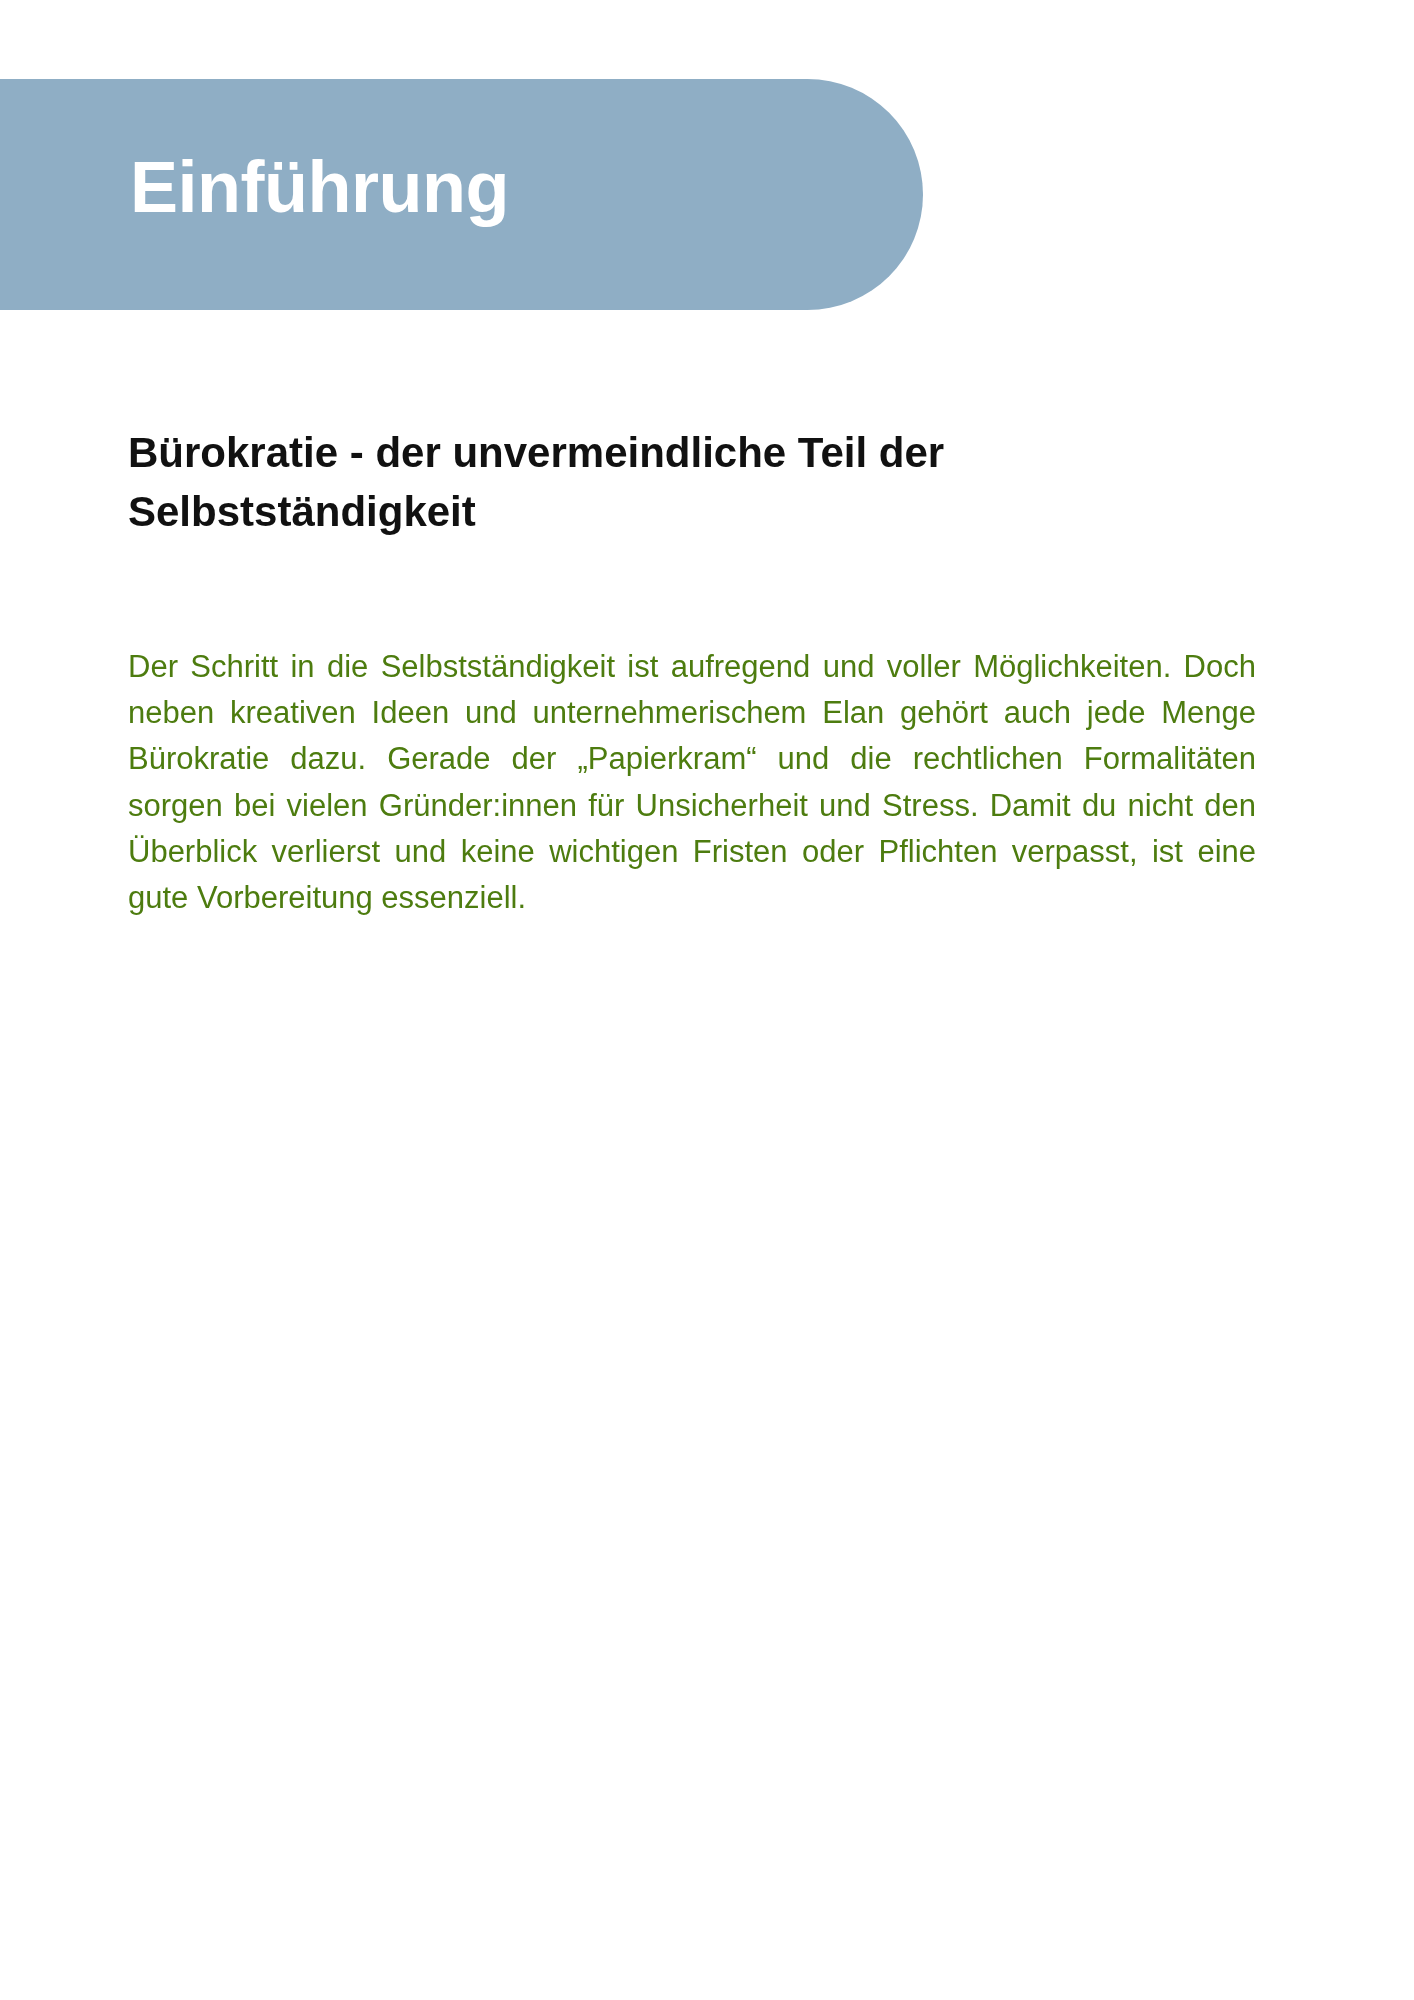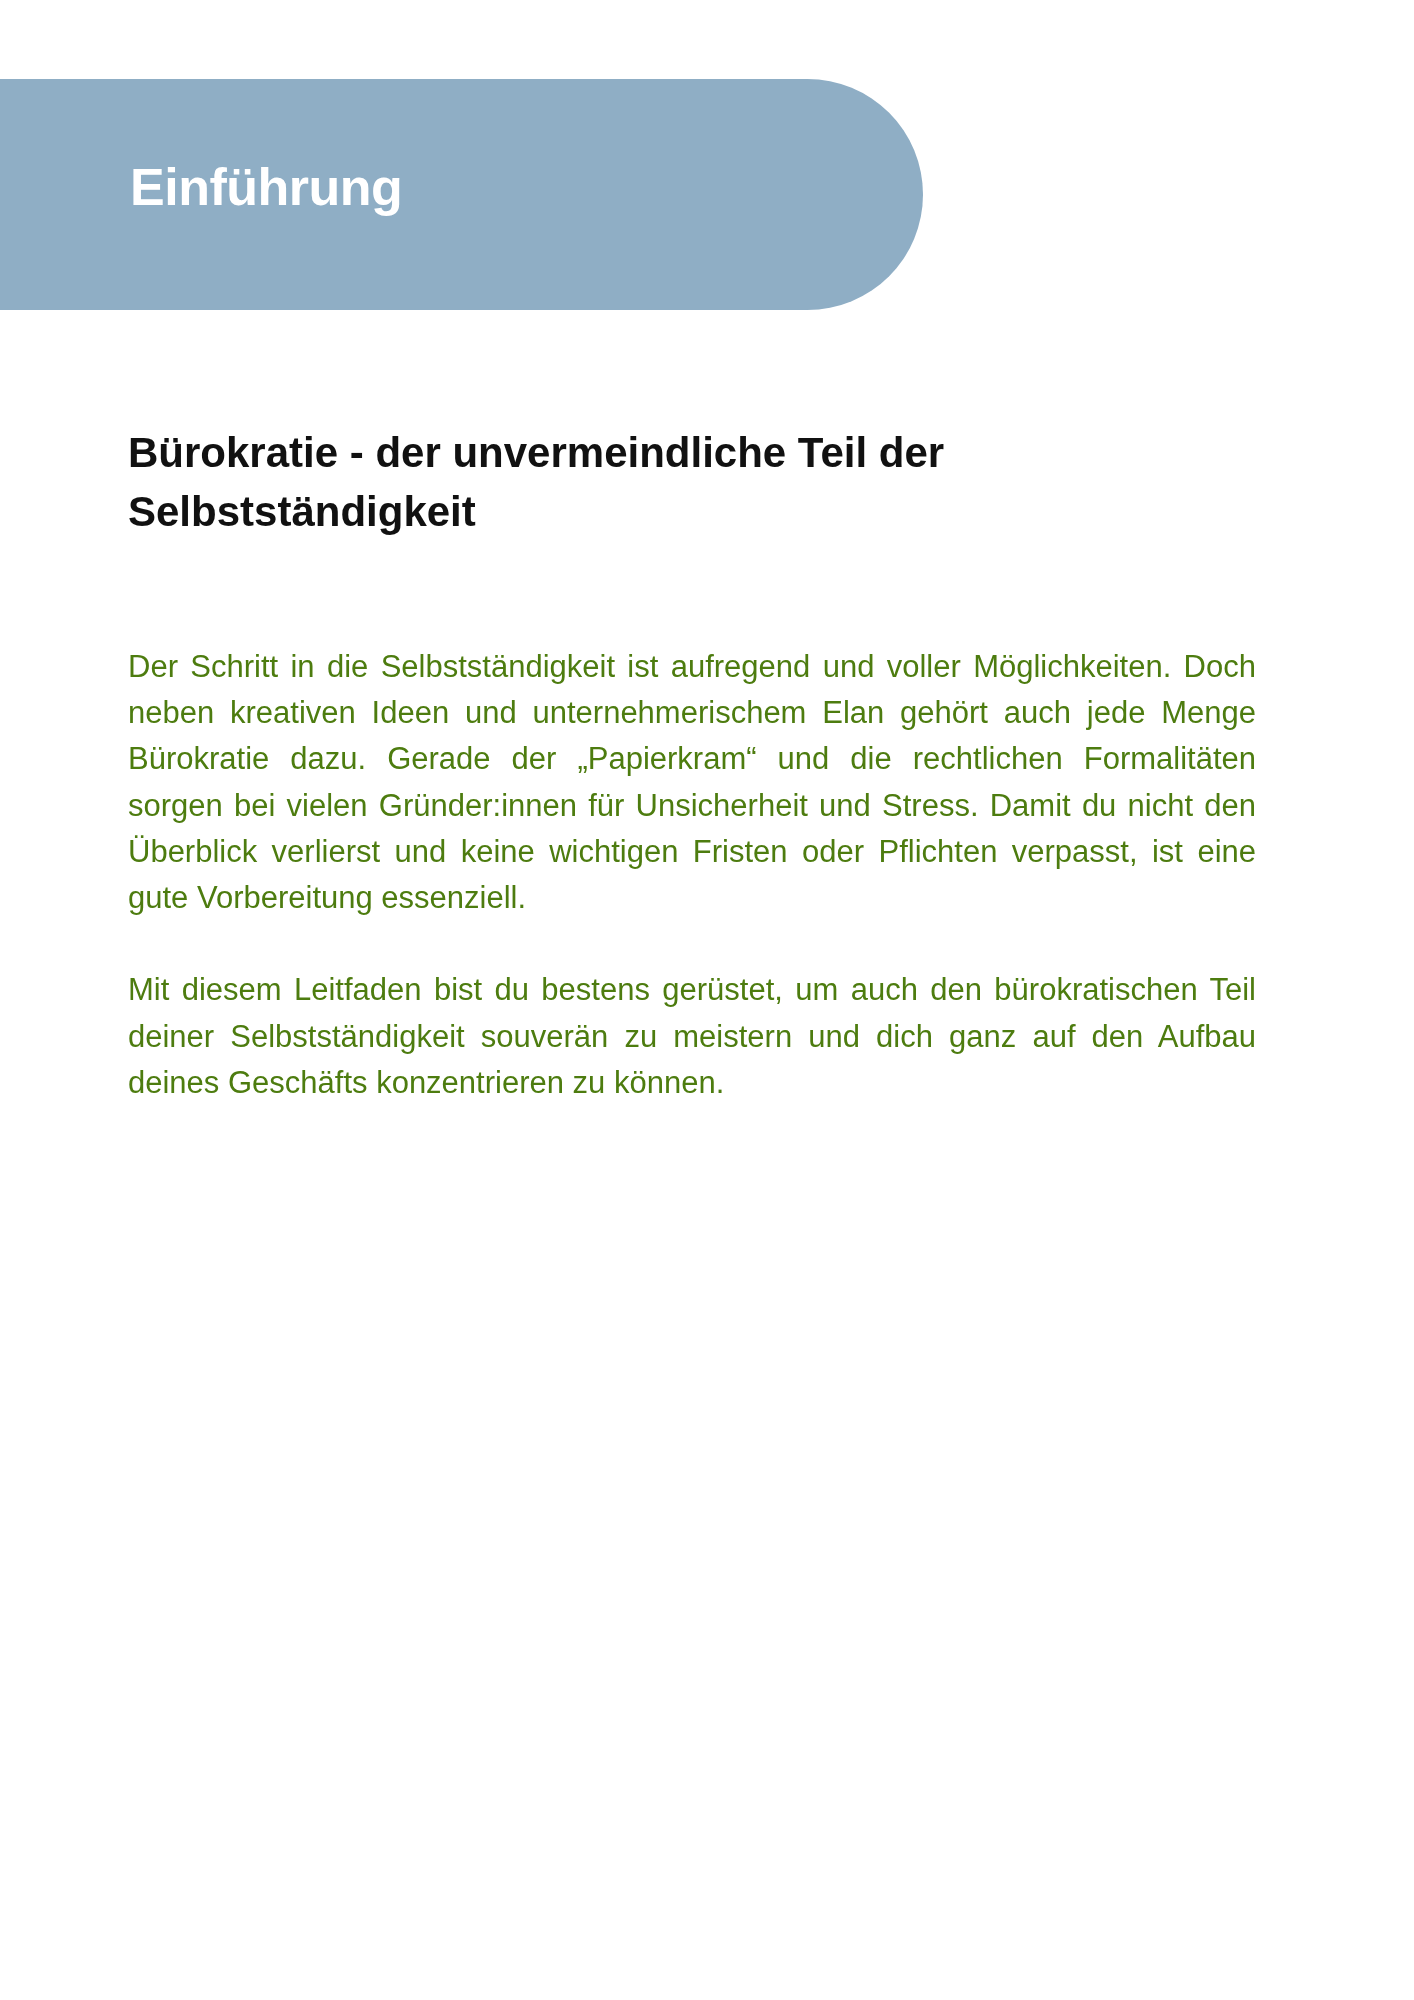--- a/index.html
+++ b/index.html
@@ -22,21 +22,21 @@
     width: 923px;
     height: 231px;
     background: #8FAEC5;
     border-radius: 0 116px 116px 0 / 0 116px 116px 0;
   }
   .banner-title {
     position: absolute;
     left: 130px;
     top: 149px;
     margin: 0;
-    font-size: 52px;
+    font-size: 72px;
     line-height: 76px;
     font-weight: bold;
     color: #ffffff;
     white-space: nowrap;
     letter-spacing: -0.5px;
   }
   .subtitle {
     position: absolute;
     left: 128px;
     top: 423px;
@@ -64,14 +64,13 @@
 </head>
 <body>
 
 <div class="banner"></div>
 <h1 class="banner-title">Einführung</h1>
 
 <h2 class="subtitle">Bürokratie - der unvermeindliche Teil der Selbstständigkeit</h2>
 
 <div class="body-text">
   <p>Der Schritt in die Selbstständigkeit ist aufregend und voller Möglichkeiten. Doch neben kreativen Ideen und unternehmerischem Elan gehört auch jede Menge Bürokratie dazu. Gerade der „Papierkram“ und die rechtlichen Formalitäten sorgen bei vielen Gründer:innen für Unsicherheit und Stress. Damit du nicht den Überblick verlierst und keine wichtigen Fristen oder Pflichten verpasst, ist eine gute Vorbereitung essenziell.</p>
-  <p>Mit diesem Leitfaden bist du bestens gerüstet, um auch den bürokratischen Teil deiner Selbstständigkeit souverän zu meistern und dich ganz auf den Aufbau deines Geschäfts konzentrieren zu können.</p>
 </div>
 
 </body></html>

